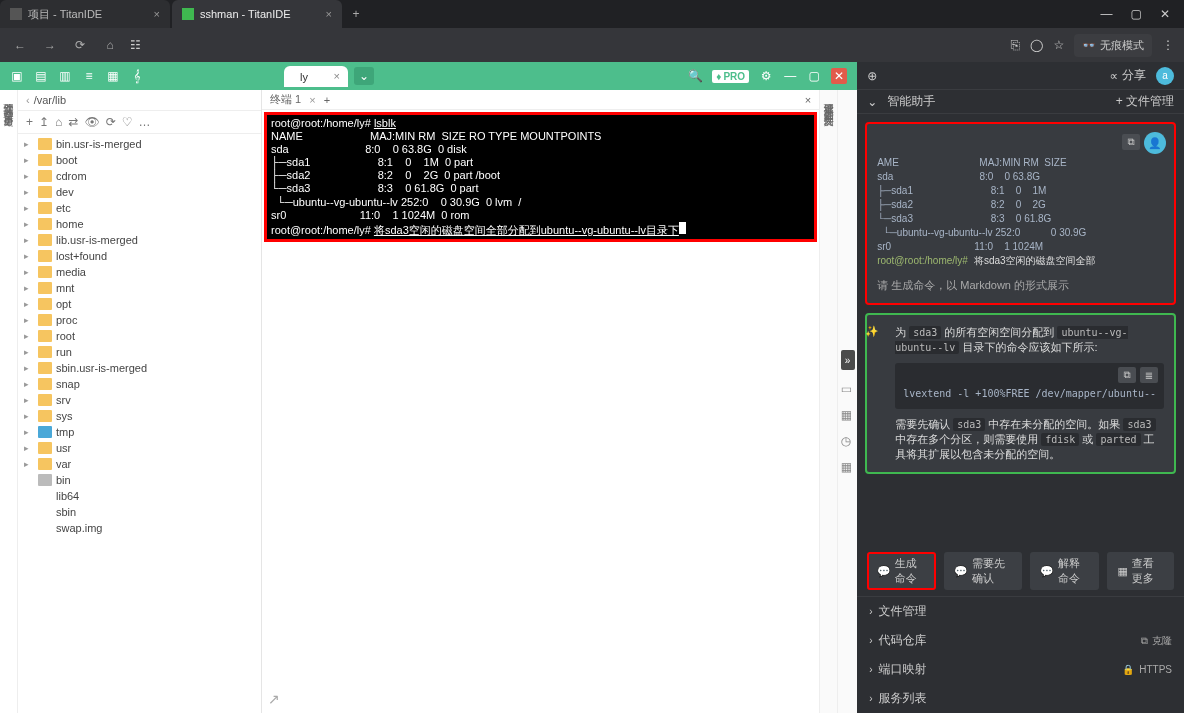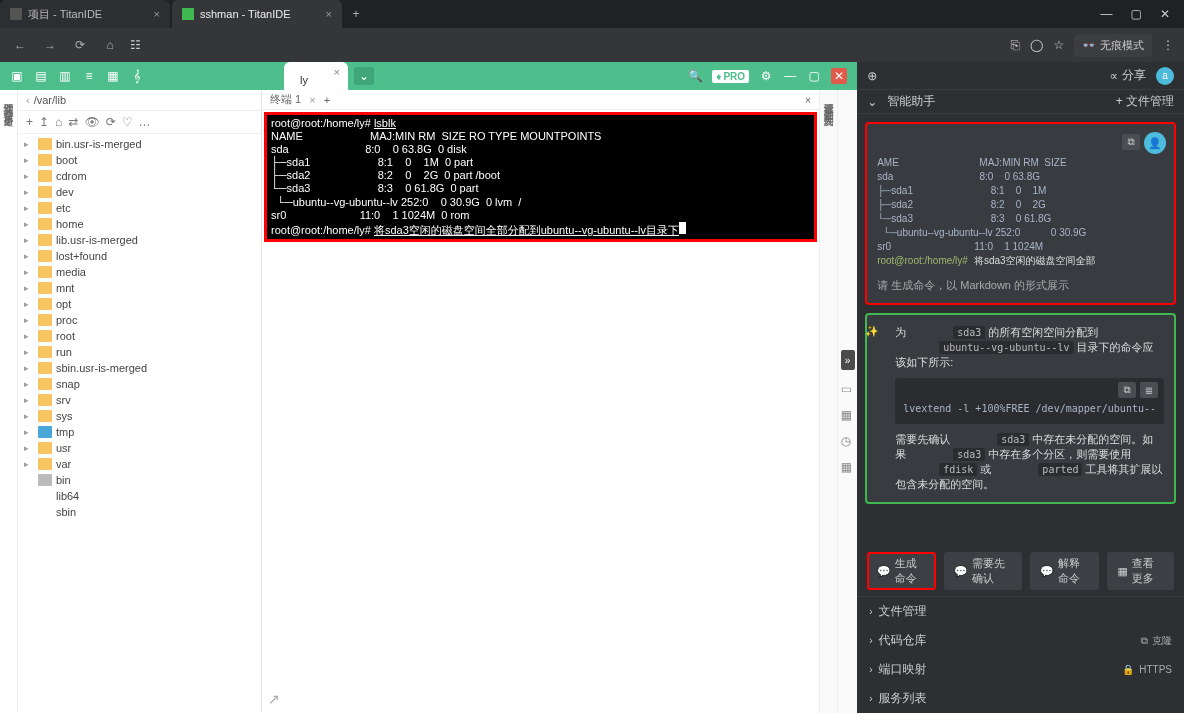--- a/index.html
+++ b/index.html
@@ -20,21 +20,21 @@
 .url-bar { flex: 1; display: flex; align-items: center; gap: 8px; color: #ccc; font-size: 12px; }
 .tool-right { display: flex; align-items: center; gap: 10px; color: #ccc; }
 .incognito-btn { background: #3c3d41; padding: 4px 8px; border-radius: 4px; display: flex; align-items: center; gap: 4px; font-size: 11px; }
 
 
 .ide-wrapper { display: flex; height: calc(713px - 62px); }
 .ide-main { width: 878px; display: flex; flex-direction: column; background: #fff; }
 .ide-toolbar { height: 28px; background: #4dbe8c; display: flex; align-items: center; gap: 10px; padding: 0 10px; }
 .ide-toolbar .ico { width: 14px; height: 14px; color: #fff; display: inline-flex; align-items: center; justify-content: center; font-size: 12px; cursor: pointer; }
 .ide-tab-area { display: flex; align-items: center; margin-left: 130px; }
-.ide-file-tab { background: #fff; color: #333; padding: 12px 40px 4px 16px; border-radius: 6px 6px 0 0; font-size: 11px; position: relative; }
+.ide-file-tab { background: #fff; color: #333; padding: 5px 40px 4px 16px; border-radius: 6px 6px 0 0; font-size: 11px; position: relative; }
 .ide-file-tab .close { position: absolute; right: 8px; top: 4px; color: #888; cursor: pointer; }
 .tab-chev { width: 20px; height: 18px; background: #3ea679; border-radius: 3px; margin-left: 6px; display: flex; align-items: center; justify-content: center; color: #fff; cursor: pointer; }
 .ide-toolbar-right { margin-left: auto; display: flex; align-items: center; gap: 10px; }
 .pro-badge { background: #fff; color: #4dbe8c; font-weight: bold; font-size: 10px; padding: 1px 4px; border-radius: 2px; display: flex; align-items: center; gap: 2px; }
 
 .ide-body { flex: 1; display: flex; background: #fff; color: #333; }
 .vstrip { width: 18px; background: #fff; border-right: 1px solid #eee; writing-mode: vertical-rl; font-size: 10px; color: #666; padding: 6px 2px; display: flex; gap: 6px; }
 .vstrip span { cursor: pointer; }
 .vstrip-r { width: 18px; background: #fafafa; border-left: 1px solid #eee; writing-mode: vertical-rl; font-size: 10px; color: #666; padding: 6px 2px; display: flex; gap: 6px; }
 
@@ -86,21 +86,21 @@
 .bubble.green-b { padding-left: 28px; }
 .bubble-actions { display: flex; gap: 6px; justify-content: flex-end; margin-bottom: 6px; }
 .bubble-actions .ba { width: 18px; height: 16px; background: #4a4d52; border-radius: 2px; display: flex; align-items: center; justify-content: center; cursor: pointer; font-size: 10px; color: #ccc; }
 .mono { font-family: "Consolas", monospace; font-size: 10px; white-space: pre; color: #a8b5c7; line-height: 1.4; overflow: hidden; }
 .prompt-sym { color: #9db86f; }
 .cmd-txt { color: #ddd; }
 .desc-line { margin-top: 10px; font-size: 11px; color: #aaa; }
 .code-box { background: #2a2c30; border-radius: 3px; padding: 8px; margin: 8px 0; position: relative; }
 .code-box .cb-actions { position: absolute; right: 6px; top: 4px; display: flex; gap: 4px; }
 .code-box .cb-actions .ba { width: 18px; height: 16px; background: #4a4d52; border-radius: 2px; font-size: 10px; color: #ccc; display: flex; align-items: center; justify-content: center; }
-.code-inline { background: #2a2c30; padding: 1px 4px; border-radius: 2px; font-family: monospace; font-size: 10px; color: #bbb; margin-left: 44px; }
+.code-inline { background: #2a2c30; padding: 1px 4px; border-radius: 2px; font-family: monospace; font-size: 10px; color: #bbb; }
 .white-text { color: #ddd; }
 
 .btn-row { display: flex; gap: 8px; padding: 6px 10px; }
 .gbtn { display: flex; align-items: center; gap: 4px; background: #3c3f44; padding: 4px 10px; border-radius: 3px; font-size: 11px; color: #ccc; cursor: pointer; }
 .gbtn.red-b { border: 2px solid red; padding: 2px 8px; }
 .input-row { padding: 6px 10px; }
 .chat-input { width: 100%; background: #383b40; border: none; color: #aaa; padding: 8px; border-radius: 3px; font-size: 11px; position: relative; display: flex; align-items: center; }
 .chat-input .send { margin-left: auto; color: #888; cursor: pointer; font-size: 14px; }
 
 .accordion { border-top: 1px solid #3a3c40; }
@@ -322,20 +322,25 @@
             <div class="tree-row">
               <span class="arrow"></span>
               <span class="fico null"></span>
               <span>lib64</span>
             </div>
             <div class="tree-row">
               <span class="arrow"></span>
               <span class="fico null"></span>
               <span>sbin</span>
             </div>
+            <div class="tree-row">
+              <span class="arrow"></span>
+              <span class="fico null"></span>
+              <span>swap.img</span>
+            </div>
           </div>
       </div>
 
       <div class="editor-area">
         <div class="terminal-tabs">
           <span class="tlabel">终端 1</span>
           <span class="tclose">×</span>
           <span class="tplus">+</span>
           <span class="tright">×</span>
         </div>

